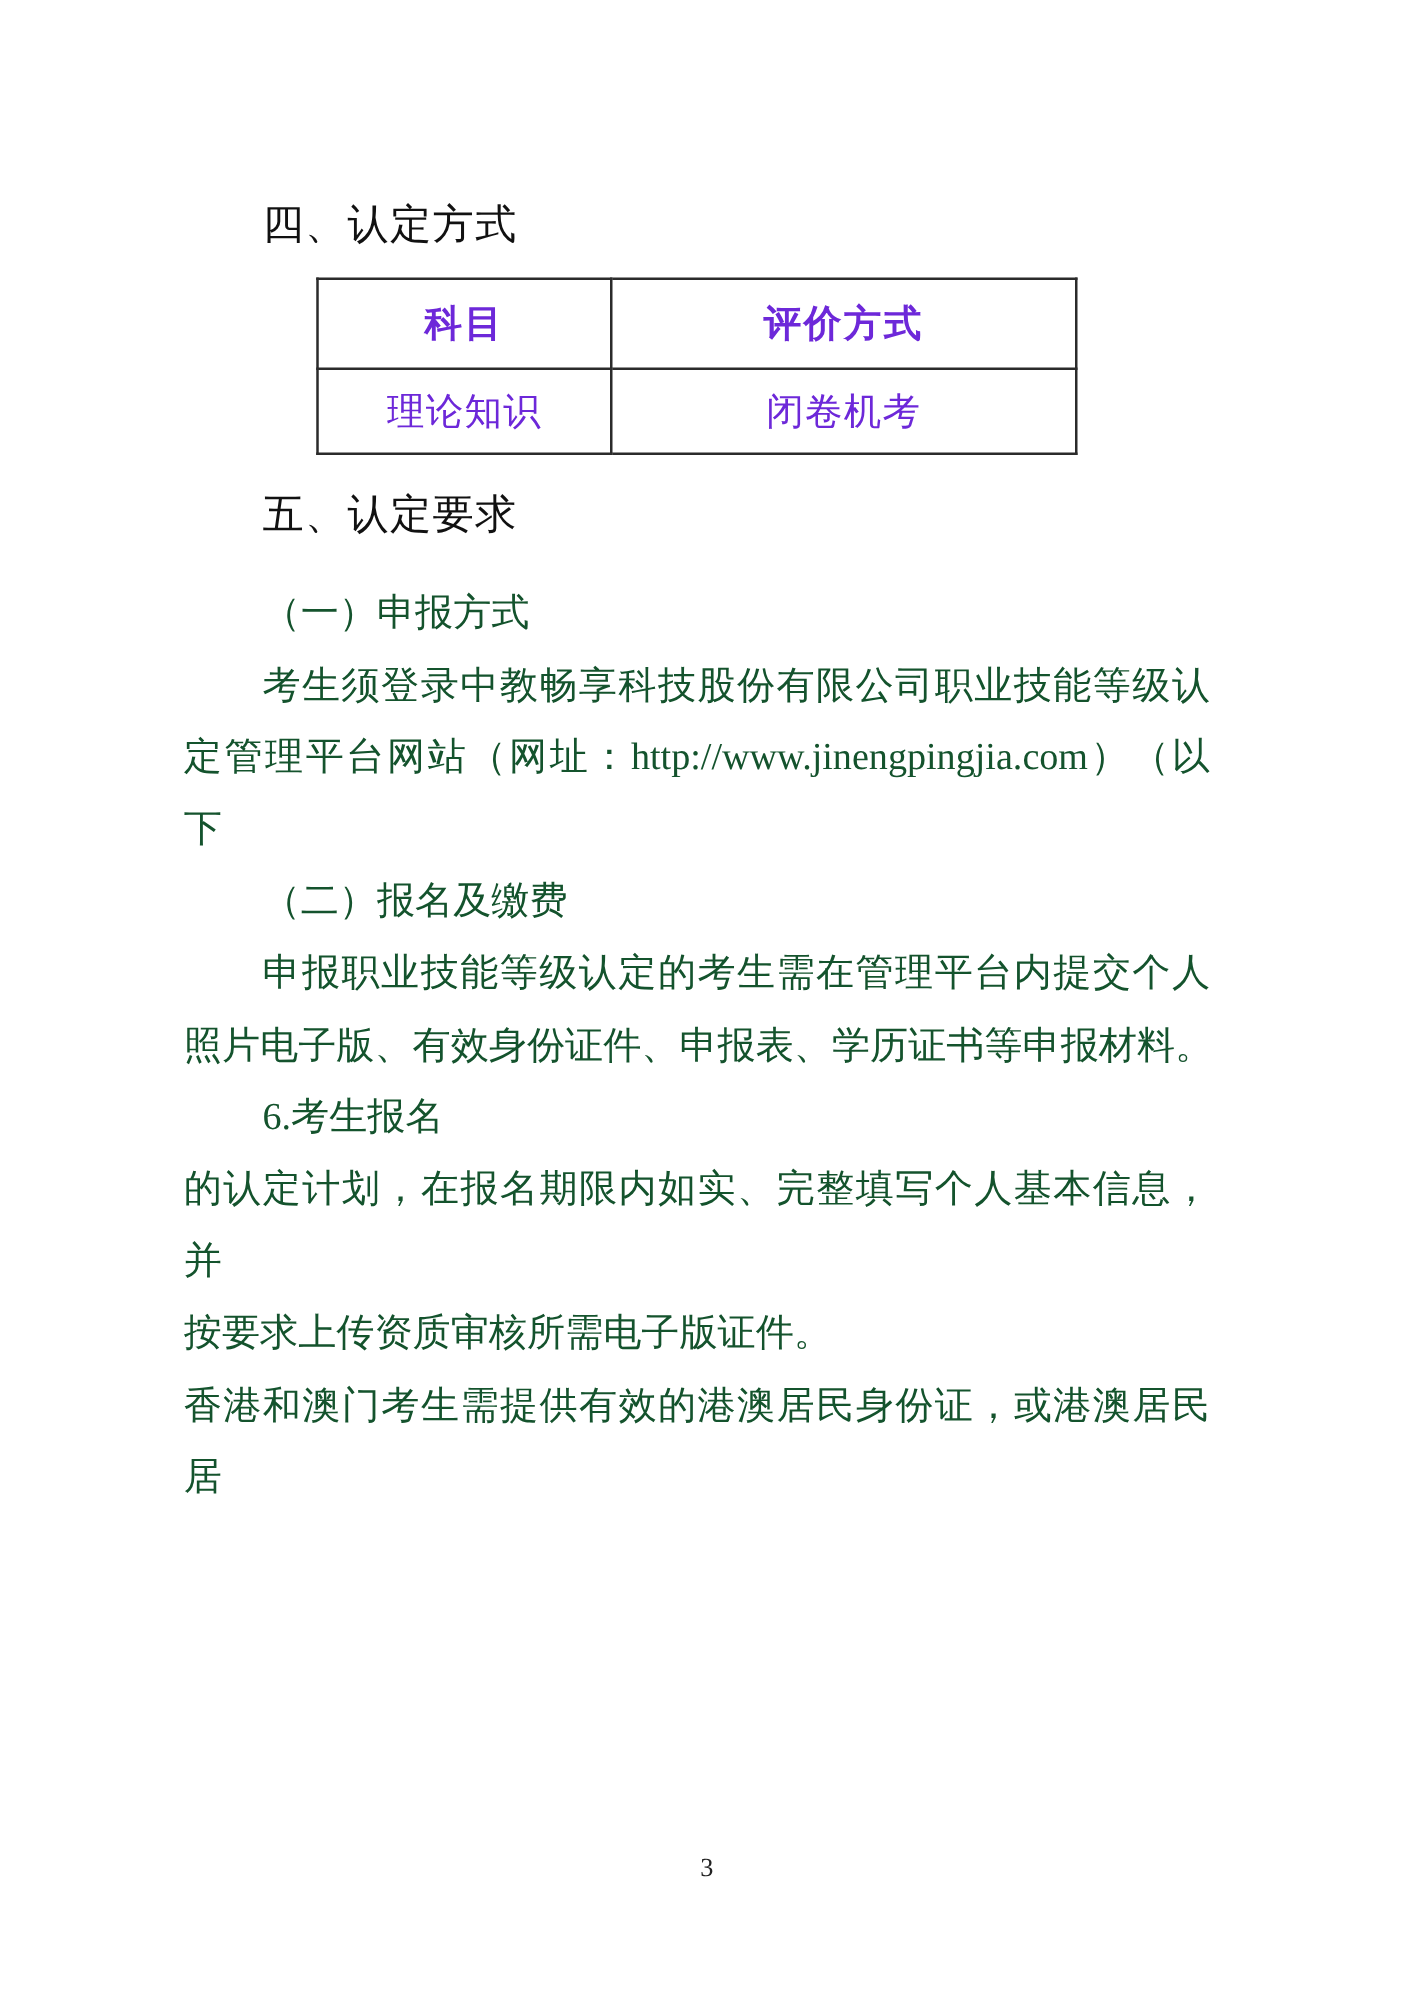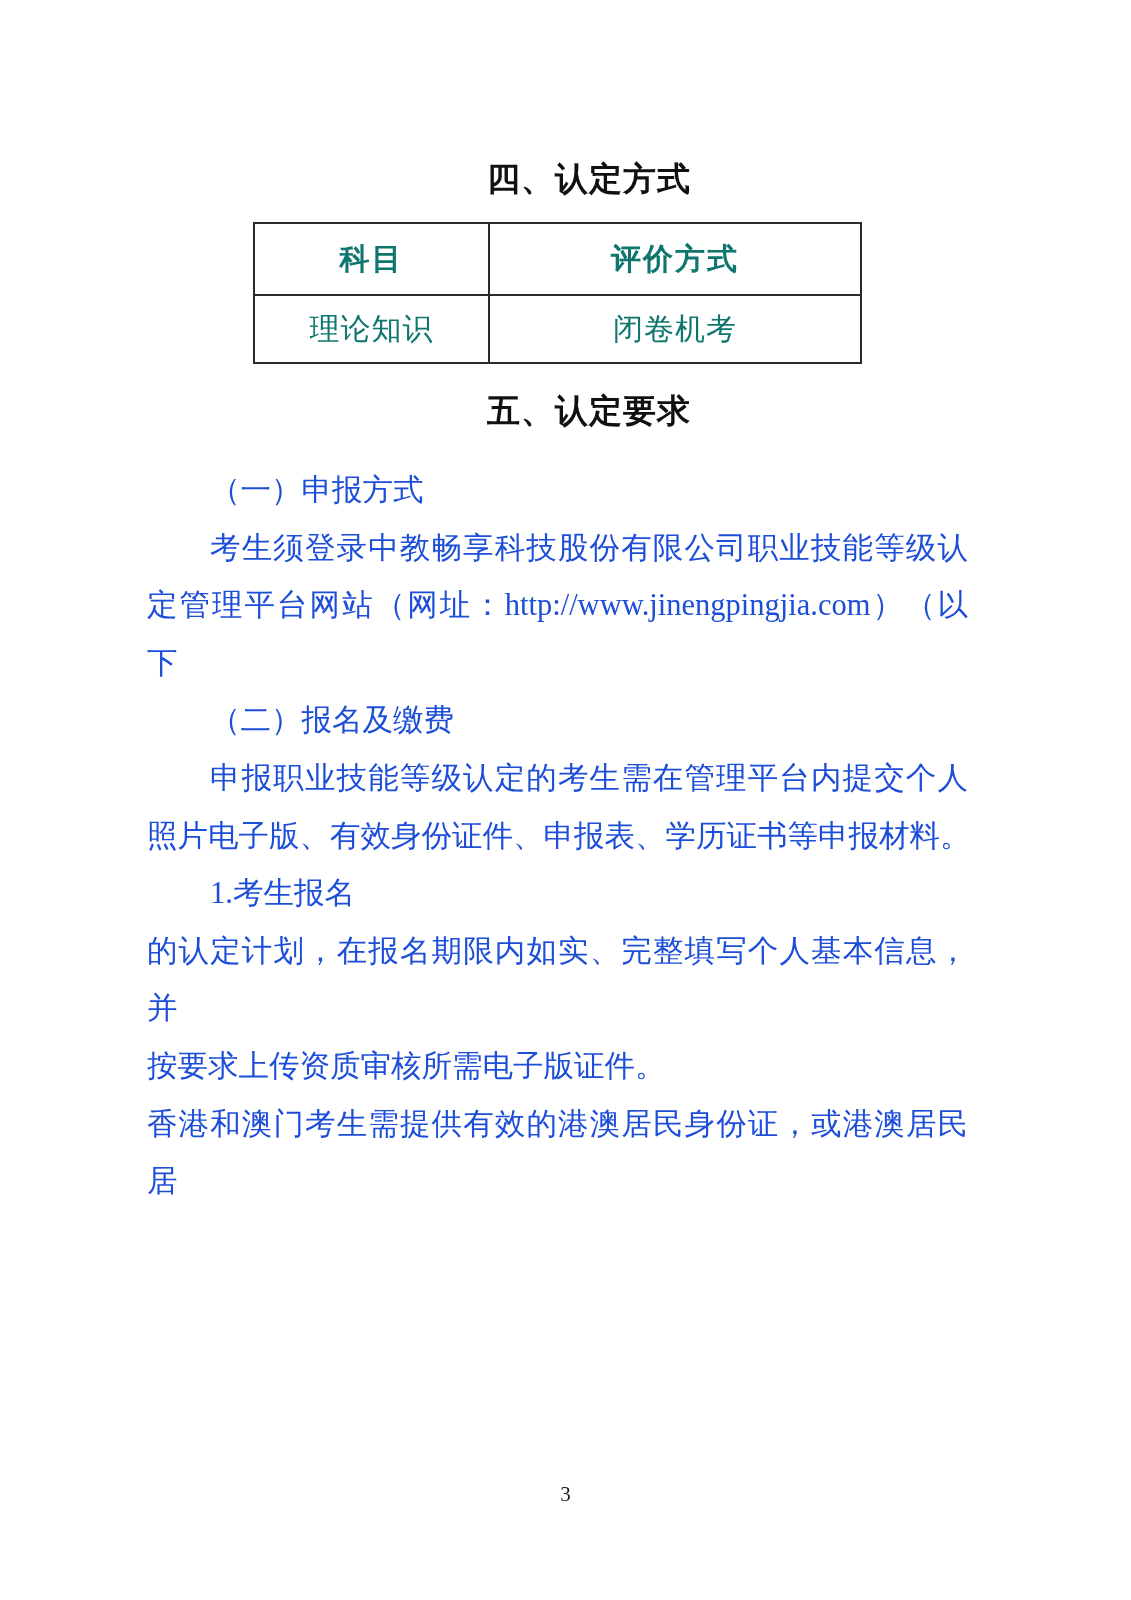--- a/index.html
+++ b/index.html
@@ -13,63 +13,62 @@
   }
   .content{
     position:absolute;
     left:147px;top:0;
     width:821px;
   }
   .heading{
     margin:0;
     padding-left:63px;
     font-family:"Liberation Sans","DejaVu Sans",sans-serif;
-    font-weight:bold;
+    font-weight:normal;
     font-size:33px;
     line-height:38px;
     color:#111;
     letter-spacing:1px;
-    text-align:center;
   }
   .h-sec4{margin-top:160px;}
   .h-sec5{margin-top:28px;}
   table.assess{
     border-collapse:collapse;
     margin:24px auto 0 auto;
     width:607px;
     table-layout:fixed;
   }
   table.assess col.c1{width:235px;}
   table.assess col.c2{width:372px;}
   table.assess th, table.assess td{
     border:2px solid #2b2b2b;
     text-align:center;
     vertical-align:middle;
     font-size:30px;
-    color:#0f766e;
+    color:#6d28d9;
     padding:0;
   }
   table.assess th{
     height:70px;
     font-weight:bold;
     letter-spacing:2px;
   }
   table.assess td{
     height:66px;
     font-weight:normal;
     letter-spacing:1px;
   }
   .paras{
     margin-top:32px;
   }
   .line{
     font-size:30.5px;
     line-height:57.6px;
     white-space:nowrap;
-    color:#1d4ed8;
+    color:#14532d;
   }
   .line.j{
     white-space:normal;
     text-align:justify;
     text-align-last:justify;
   }
   .line.ind{
     padding-left:63px;
   }
   .page-number{
@@ -119,21 +118,21 @@
         <div class="line j">定管理平台网站（网址：http://www.jinengpingjia.com）（以下</div>
       </div>
       <div>
         <div class="line ind">（二）报名及缴费</div>
       </div>
       <div>
         <div class="line j ind">申报职业技能等级认定的考生需在管理平台内提交个人</div>
         <div class="line">照片电子版、有效身份证件、申报表、学历证书等申报材料。</div>
       </div>
       <div>
-        <div class="line ind">1.考生报名</div>
+        <div class="line ind">6.考生报名</div>
       </div>
       <div>
         <div class="line j">的认定计划，在报名期限内如实、完整填写个人基本信息，并</div>
         <div class="line">按要求上传资质审核所需电子版证件。</div>
       </div>
       <div>
         <div class="line j">香港和澳门考生需提供有效的港澳居民身份证，或港澳居民居</div>
       </div>
     </div>
 

